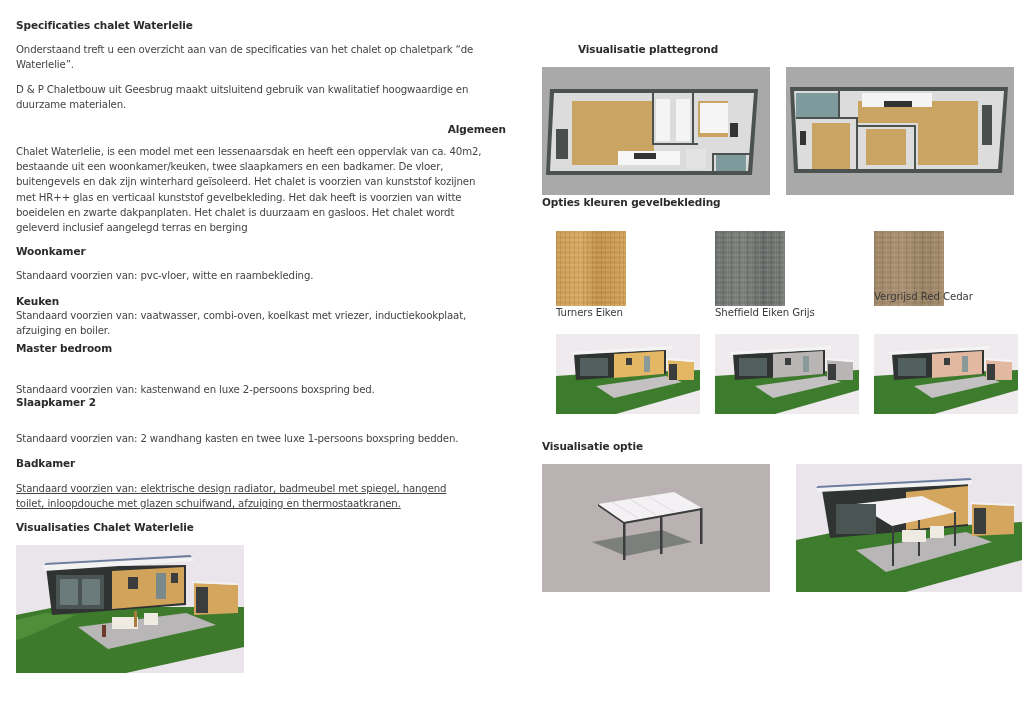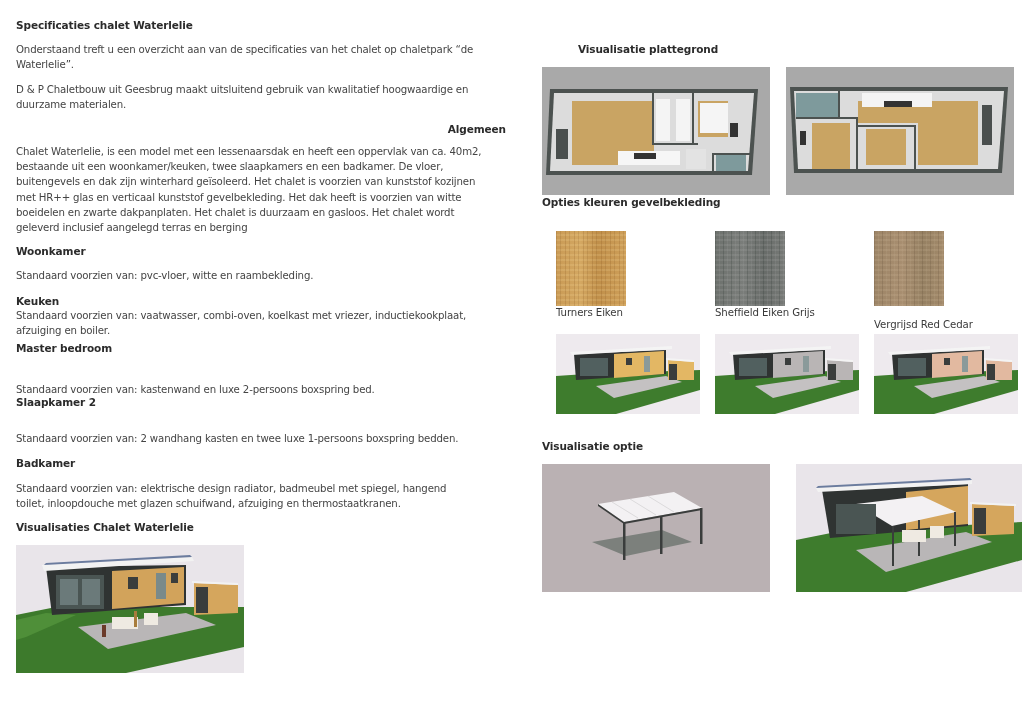--- a/index.html
+++ b/index.html
@@ -56,21 +56,21 @@
 <div class="abs h col-left" style="top:295px;">Keuken</div>
 <div class="abs p col-left" style="top:308px; width:482px;">Standaard voorzien van: vaatwasser, combi-oven, koelkast met vriezer, inductiekookplaat, afzuiging en boiler.</div>
 
 <div class="abs h col-left" style="top:342px;">Master bedroom</div>
 <div class="abs p col-left" style="top:382px;">Standaard voorzien van: kastenwand en luxe 2-persoons boxspring bed.</div>
 
 <div class="abs h col-left" style="top:396px;">Slaapkamer 2</div>
 <div class="abs p col-left" style="top:431px;">Standaard voorzien van: 2 wandhang kasten en twee luxe 1-persoons boxspring bedden.</div>
 
 <div class="abs h col-left" style="top:457px;">Badkamer</div>
-<div class="abs p col-left" style="top:481px; width:450px;">Standaard voorzien van: elektrische design radiator, badmeubel met spiegel, hangend toilet, inloopdouche met glazen schuifwand, afzuiging en thermostaatkranen.</div>
+<div class="abs p col-left" style="top:481px; width:450px;text-decoration:underline;">Standaard voorzien van: elektrische design radiator, badmeubel met spiegel, hangend toilet, inloopdouche met glazen schuifwand, afzuiging en thermostaatkranen.</div>
 
 <div class="abs h col-left" style="top:521px;">Visualisaties Chalet Waterlelie</div>
 
 <div class="img" style="left:16px; top:545px; width:228px; height:128px;">
   <svg viewBox="0 0 228 128" preserveAspectRatio="none">
     <rect width="228" height="128" fill="#e9e5ea"></rect>
     <polygon points="0,70 40,62 228,62 228,102 110,128 0,128" fill="#3d7a2c"></polygon>
     <polygon points="0,75 30,68 60,70 10,92 0,95" fill="#4f8f39"></polygon>
     <polygon points="62,82 170,68 200,80 92,104" fill="#b9b6b7"></polygon>
     <polygon points="30,22 170,20 170,60 36,70" fill="#2f3332"></polygon>
@@ -143,21 +143,21 @@
 
 <div class="abs h" style="left:542px; top:196px;">Opties kleuren gevelbekleding</div>
 
 <div class="swatch wood1" style="left:556px; top:231px;"></div>
 <div class="swatch-label" style="left:556px; top:307px;">Turners Eiken</div>
 
 <div class="swatch wood2" style="left:715px; top:231px;"></div>
 <div class="swatch-label" style="left:715px; top:307px;">Sheffield Eiken Grijs</div>
 
 <div class="swatch wood3" style="left:874px; top:231px;"></div>
-<div class="swatch-label" style="left:874px; top:319px;">Vergrijsd Red Cedar</div>
+<div class="swatch-label" style="left:874px; top:291px;">Vergrijsd Red Cedar</div>
 
 <div class="img" style="left:556px; top:334px; width:144px; height:80px;">
   <svg viewBox="0 0 144 80" preserveAspectRatio="none">
     <rect width="144" height="80" fill="#eeeaee"></rect>
     <polygon points="0,42 30,40 144,36 144,56 60,80 0,80" fill="#3e7c2d"></polygon>
     <polygon points="40,52 110,42 126,48 58,64" fill="#c4c1c2"></polygon>
     <polygon points="18,20 110,16 110,40 20,46" fill="#2f3332"></polygon>
     <polygon points="58,20 108,17 108,40 58,44" fill="#e3b764"></polygon>
     <polygon points="14,18 116,12 116,15 16,21" fill="#f4f4f4"></polygon>
     <rect x="24" y="24" width="28" height="18" fill="#51605f"></rect>

